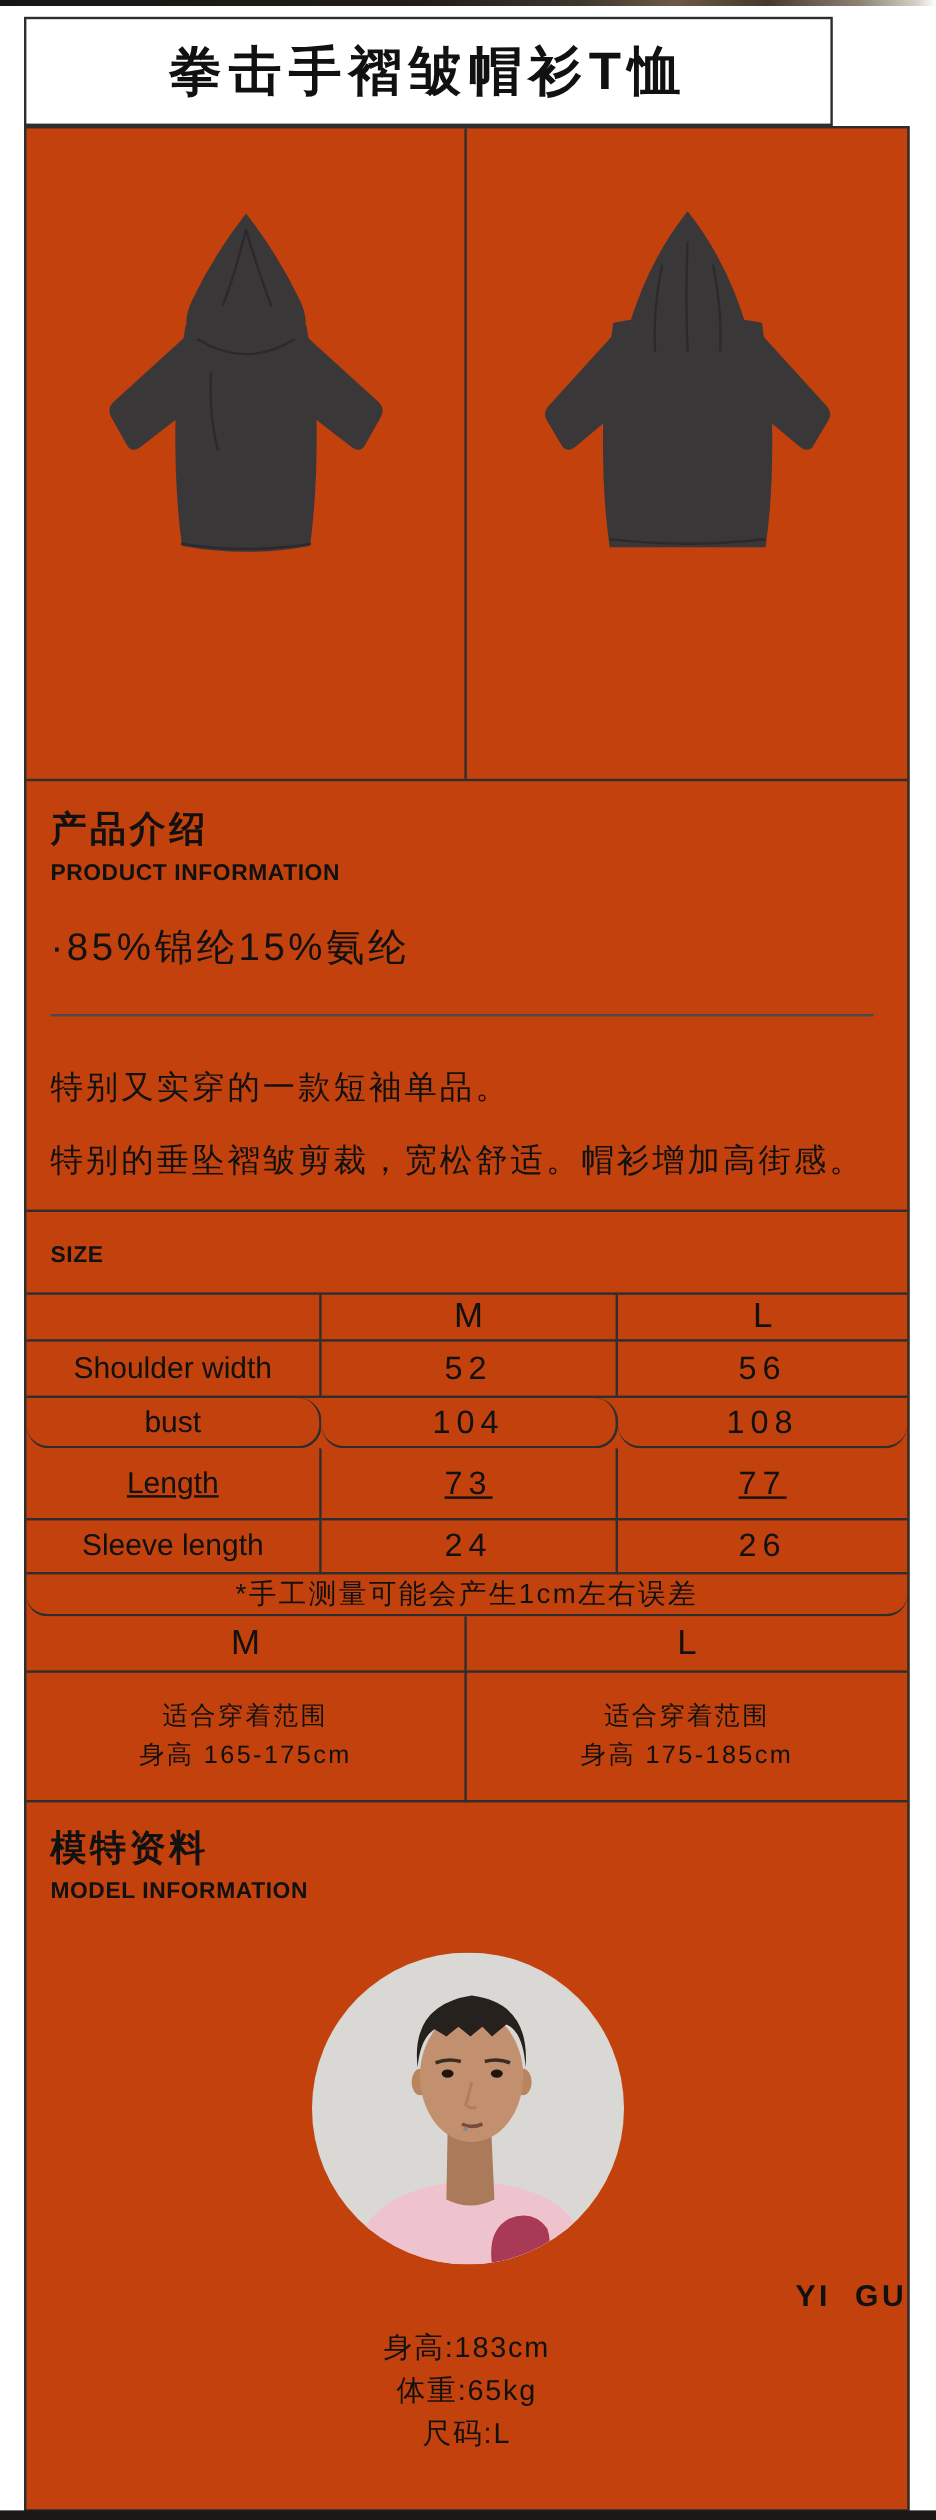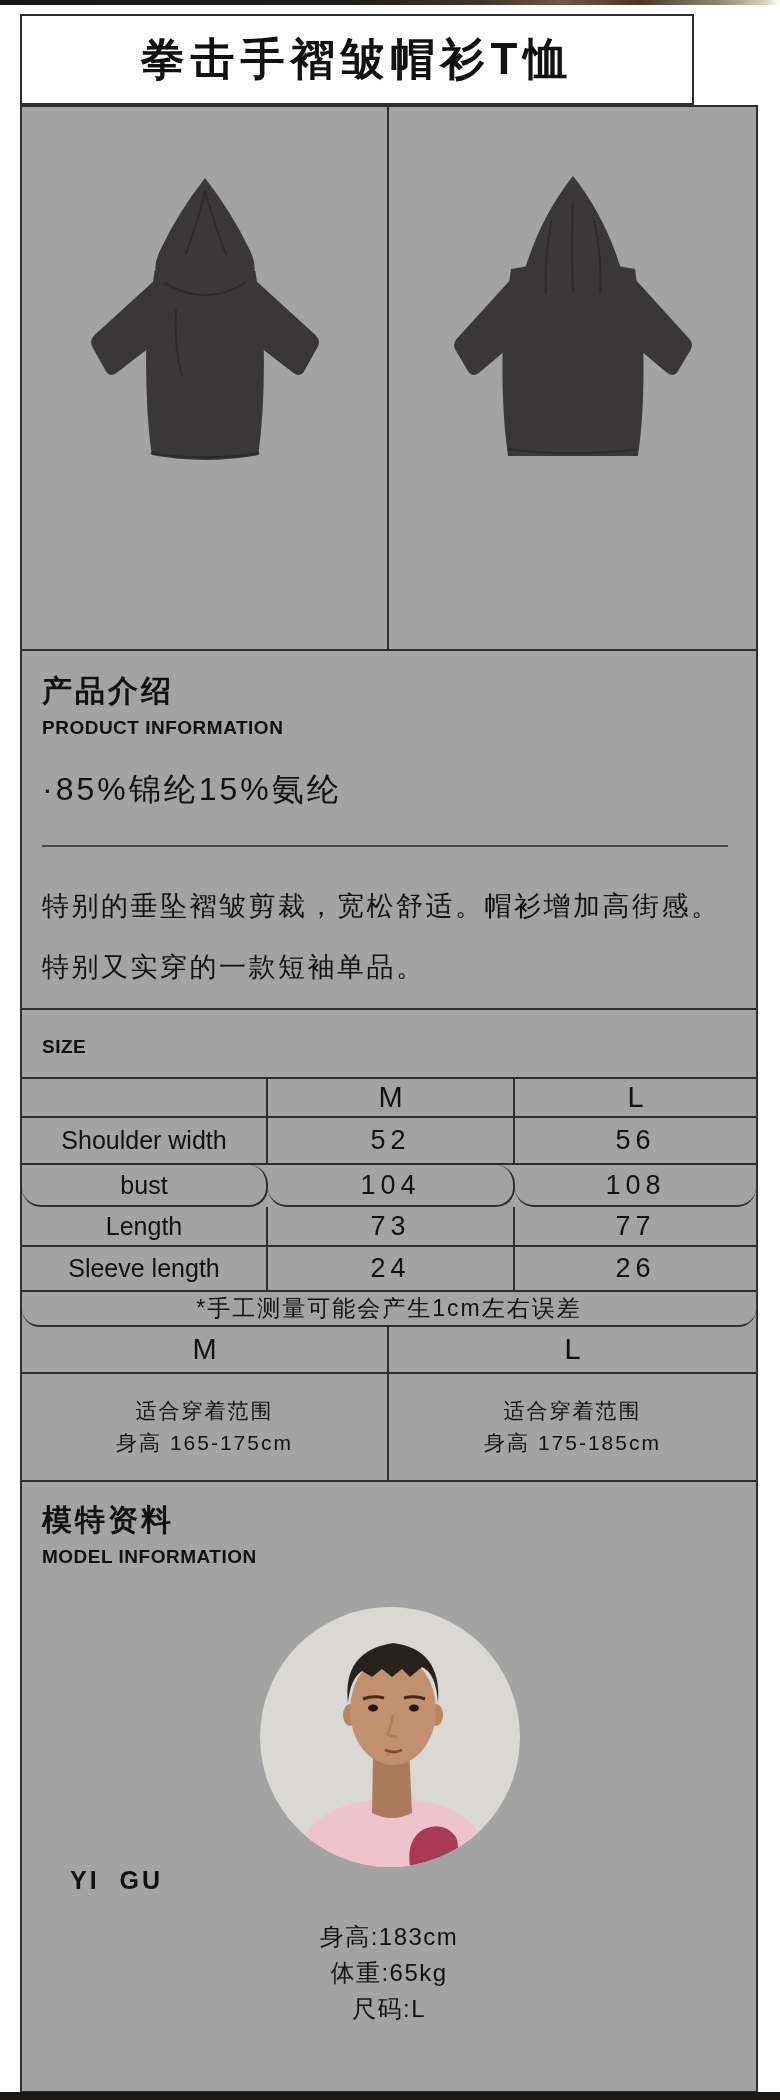--- a/index.html
+++ b/index.html
@@ -17,21 +17,21 @@
   }
   .title-box {
     position:absolute; left:20px; top:14px; width:674px; height:91px;
     border:2px solid #2e2e2e; display:flex; align-items:center; justify-content:center;
     background:#fff;
   }
   .title-box h1 { font-size:44px; font-weight:bold; letter-spacing:6px; }
 
   .main-box {
     position:absolute; left:20px; top:105px; width:738px; height:1988px;
-    border:2px solid #2e2e2e; background:#a3a3a3;
+    border:2px solid #2e2e2e; background:#c2410c;
   }
 
   
   .image-area { height:544px; border-bottom:2px solid #2e2e2e; display:flex; }
   .image-cell { flex:1 1 50%; display:flex; align-items:flex-start; justify-content:center; }
   .image-cell.left { border-right:2px solid #2e2e2e; }
   .shirt-svg { width:310px; height:340px; margin-top:55px; }
 
   
   .info-section { height:359px; border-bottom:2px solid #2e2e2e; padding:20px 20px 0 20px; }
@@ -47,34 +47,34 @@
   .size-head .h-en { margin-top:8px; }
   .grid-table { display:grid; margin-top:19px; border-top:2px solid #2e2e2e; }
   .size-table { grid-template-columns:246px 247px 1fr; }
   .fit-table  { grid-template-columns:1fr 1fr; }
   .cell {
     display:flex; align-items:center; justify-content:center; text-align:center;
     border-bottom:2px solid #2e2e2e;
   }
   .cell.vline { border-right:2px solid #2e2e2e; }
   .row-h  { height:39px; font-size:29px; font-weight:normal; }
-  .row-1  { height:47px; } .row-2 { height:42px;border-radius:19px; } .row-3 { height:40px; } .row-4 { height:45px; }
+  .row-1  { height:47px; } .row-2 { height:42px;border-radius:19px; } .row-3 { height:60px;text-decoration:underline; } .row-4 { height:45px; }
   .lbl    { font-size:25px; }
   .num    { font-size:27px; letter-spacing:5px; }
   .note-cell { grid-column:1 / -1; height:35px; font-size:23px; letter-spacing:2px;border-radius:20px; }
   .fit-h  { height:47px; font-size:29px; }
   .fit-c  { height:108px; font-size:21px; letter-spacing:2px; line-height:32px; }
 
   
   .model-section { position:relative; height:559px; padding:18px 20px 0 20px; }
   .photo {
     position:absolute; left:238px; top:125px; width:260px; height:260px;
     border-radius:50%; overflow:hidden;
   }
-  .model-name { position:absolute; left:0; top:384px; width:100%; text-align:left;
+  .model-name { position:absolute; left:0; top:398px; width:100%; text-align:right;
     font-size:25px; font-weight:bold; letter-spacing:3px; word-spacing:10px;padding-left:48px; }
   .model-lines { position:absolute; left:0; top:437px; width:100%; text-align:center;
     font-size:24px; letter-spacing:1.5px; line-height:36px; }
 </style>
 </head>
 <body>
 
 <div class="top-bar"></div>
 
 <div class="title-box">
@@ -120,22 +120,22 @@
       </svg>
     </div>
   </div>
 
   <div class="info-section">
     <div class="h-zh">产品介绍</div>
     <div class="h-en">PRODUCT INFORMATION</div>
     <div class="material">·85%锦纶15%氨纶</div>
     <hr class="inset-hr">
     <div class="desc">
+      <div>特别又实穿的一款短袖单品。</div>
       <div>特别的垂坠褶皱剪裁，宽松舒适。帽衫增加高街感。</div>
-      <div>特别又实穿的一款短袖单品。</div>
     </div>
   </div>
 
   <div class="size-section">
     <div class="size-head">
       <div class="h-en">SIZE</div>
     </div>
 
     <div class="grid-table size-table">
       <div class="cell row-h vline"></div>

